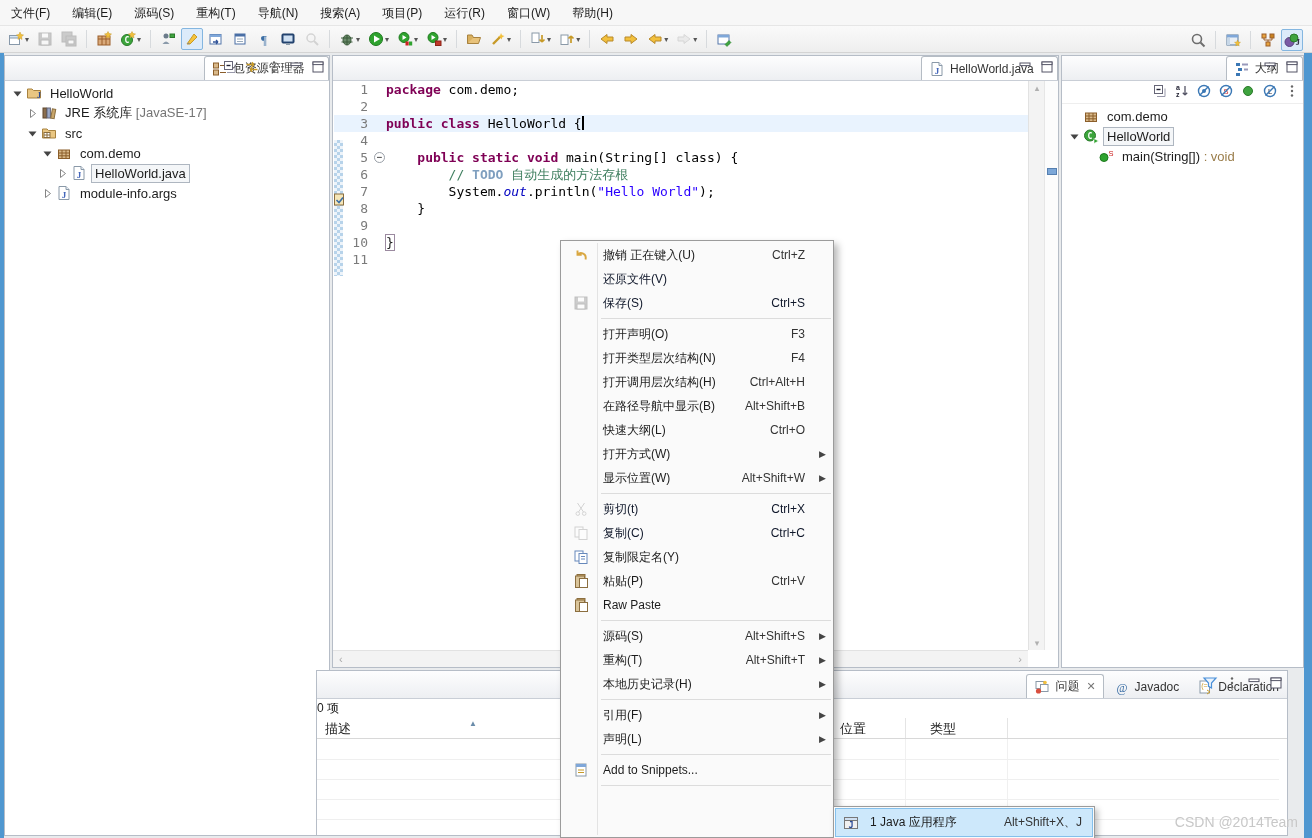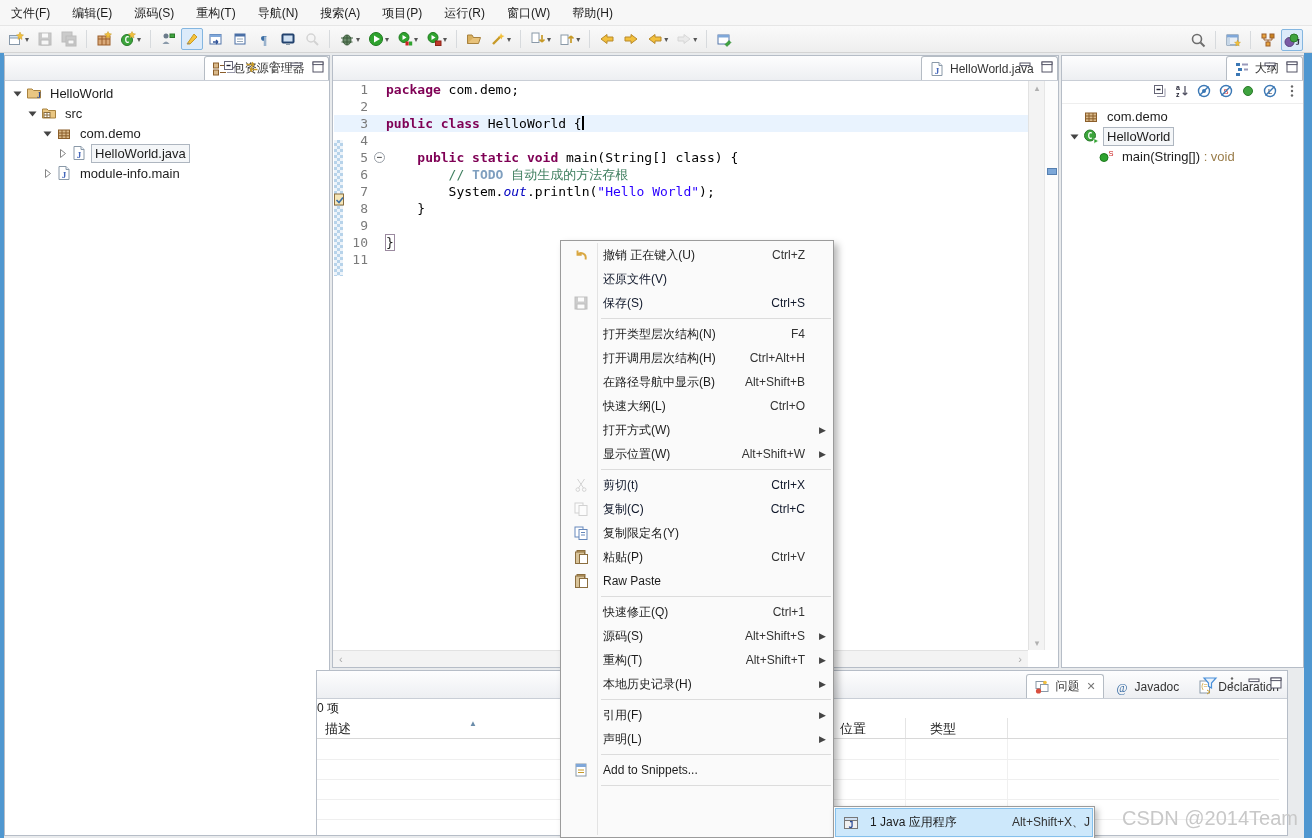--- a/index.html
+++ b/index.html
@@ -78,23 +78,23 @@
   .mi .mlabel{padding-left:4px;}
   .mi .mshort{margin-left:auto;padding-right:14px;color:#333;}
   .mi .msub{width:12px;flex:none;color:#444;font-size:9px;}
   .mi.disabled .mlabel,.mi.disabled .mshort{color:#0f172a;}
   .mi.disabled svg{opacity:.4;filter:grayscale(1);}
   .mi.hl{background:#cde8fb;border-color:#84c0ec;}
   .msep{height:1px;background:#dcdcdc;margin:3px 2px 3px 40px;position:relative;z-index:2;}
   #submenu{position:absolute;left:833px;top:806px;width:260px;height:32px;background:#fafafa;border:1px solid #9b9b9b;z-index:60;overflow:hidden;box-shadow:3px 3px 6px rgba(0,0,0,.25);}
   #submenu .mi{height:27px;margin:1px;}
   #submenu .micon{width:30px;}
-  #submenu .mshort{padding-right:2px;}
+  #submenu .mshort{padding-right:10px;}
   
-  #watermark{position:absolute;right:14px;bottom:8px;color:#c8c8c8;font-size:20px;z-index:40;}
+  #watermark{position:absolute;right:14px;bottom:8px;color:#c8c8c8;font-size:14px;z-index:40;}
   svg{display:block;}
 </style>
 </head>
 <body>
 
 <div id="window">
   <div id="menubar">
       <span class="mitem">文件(F)</span>
       <span class="mitem">编辑(E)</span>
       <span class="mitem">源码(S)</span>
@@ -443,20 +443,27 @@
           </span>
         </div>
     </div>
     <div class="tree" id="pkg-tree">
         <div class="row20" style="padding-left: 6px;"><span class="twist"><svg width="11" height="11" viewBox="0 0 11 11">
               <polygon points="1.5,3.5 9.5,3.5 5.5,8.5" fill="#444"></polygon>
             </svg></span><span class="nicon"><svg width="16" height="16" viewBox="0 0 16 16">
               <path d="M1.5 13 V4 H6 L7.5 5.5 H14.5 V13 Z" fill="#e9c682" stroke="#a8823f"></path>
               <text x="11" y="12.5" font-size="8" fill="#2b4b97" font-weight="bold" font-family="serif">J</text>
             </svg></span><span class="tlabel"><span>HelloWorld</span></span></div>
+        <div class="row20" style="padding-left: 21px;"><span class="twist"><svg width="11" height="11" viewBox="0 0 11 11">
+              <polygon points="3.5,1.5 8.5,5.5 3.5,9.5" fill="#fff" stroke="#848484"></polygon>
+            </svg></span><span class="nicon"><svg width="16" height="16" viewBox="0 0 16 16">
+              <rect x="2" y="3" width="3.4" height="10" fill="#8b6e4e" stroke="#5e452b"></rect>
+              <rect x="6" y="3" width="3.4" height="10" fill="#9aa8c8" stroke="#667"></rect>
+              <rect x="10.5" y="4" width="3.4" height="9.5" fill="#c9a66b" stroke="#8b6e3f" transform="rotate(10 12 9)"></rect>
+            </svg></span><span class="tlabel"><span>JRE 系统库</span><span class="deco"> [JavaSE-17]</span></span></div>
         <div class="row20" style="padding-left: 21px;"><span class="twist"><svg width="11" height="11" viewBox="0 0 11 11">
               <polygon points="1.5,3.5 9.5,3.5 5.5,8.5" fill="#444"></polygon>
             </svg></span><span class="nicon"><svg width="16" height="16" viewBox="0 0 16 16">
               <path d="M1.5 13 V4 H6 L7.5 5.5 H14.5 V13 Z" fill="#e9c682" stroke="#a8823f"></path>
               <rect x="3" y="7.5" width="6" height="5" fill="#fff" stroke="#8b6e3f"></rect>
               <line x1="3" y1="10" x2="9" y2="10" stroke="#8b6e3f"></line>
               <line x1="6" y1="7.5" x2="6" y2="12.5" stroke="#8b6e3f"></line>
             </svg></span><span class="tlabel"><span>src</span></span></div>
         <div class="row20" style="padding-left: 36px;"><span class="twist"><svg width="11" height="11" viewBox="0 0 11 11">
               <polygon points="1.5,3.5 9.5,3.5 5.5,8.5" fill="#444"></polygon>
@@ -473,21 +480,21 @@
               <path d="M3 1.5 H10 L13 4.5 V14.5 H3 Z" fill="#fff" stroke="#8a99a8"></path>
               <path d="M10 1.5 V4.5 H13" fill="#e8eef5" stroke="#8a99a8"></path>
               <text x="8" y="12.5" text-anchor="middle" font-size="9" font-weight="bold" fill="#4466bb" font-family="serif">J</text>
             </svg></span><span class="tlabel sel"><span>HelloWorld.java</span></span></div>
         <div class="row20" style="padding-left: 36px;"><span class="twist"><svg width="11" height="11" viewBox="0 0 11 11">
               <polygon points="3.5,1.5 8.5,5.5 3.5,9.5" fill="#fff" stroke="#848484"></polygon>
             </svg></span><span class="nicon"><svg width="16" height="16" viewBox="0 0 16 16">
               <path d="M3 1.5 H10 L13 4.5 V14.5 H3 Z" fill="#fff" stroke="#8a99a8"></path>
               <path d="M10 1.5 V4.5 H13" fill="#e8eef5" stroke="#8a99a8"></path>
               <text x="8" y="12.5" text-anchor="middle" font-size="9" font-weight="bold" fill="#4466bb" font-family="serif">J</text>
-            </svg></span><span class="tlabel"><span>module-info.main</span></span></div>
+            </svg></span><span class="tlabel"><span>module-info.args</span></span></div>
       </div>
   </div>
 
   <div id="editor" class="panel">
     <div class="tabbar">
       <div class="tab active">
         <span class="ticon" id="edtab-icon">
             <svg width="16" height="16" viewBox="0 0 16 16">
               <path d="M3 1.5 H10 L13 4.5 V14.5 H3 Z" fill="#fff" stroke="#8a99a8"></path>
               <path d="M10 1.5 V4.5 H13" fill="#e8eef5" stroke="#8a99a8"></path>
@@ -783,20 +790,26 @@
             <rect x="4" y="9" width="8" height="5" fill="#fff" stroke="#5a6b7c"></rect>
           </svg>
         </span>
         <span class="mlabel">保存(S)</span>
         <span class="mshort">Ctrl+S</span>
         <span class="msub"></span>
       </div>
       <div class="msep"></div>
       <div class="mi">
         <span class="micon"></span>
+        <span class="mlabel">打开声明(O)</span>
+        <span class="mshort">F3</span>
+        <span class="msub"></span>
+      </div>
+      <div class="mi">
+        <span class="micon"></span>
         <span class="mlabel">打开类型层次结构(N)</span>
         <span class="mshort">F4</span>
         <span class="msub"></span>
       </div>
       <div class="mi">
         <span class="micon"></span>
         <span class="mlabel">打开调用层次结构(H)</span>
         <span class="mshort">Ctrl+Alt+H</span>
         <span class="msub"></span>
       </div>
@@ -882,26 +895,20 @@
             <rect x="6.5" y="5.5" width="8" height="9" fill="#fff" stroke="#8b6e3f"></rect>
           </svg>
         </span>
         <span class="mlabel">Raw Paste</span>
         <span class="mshort"></span>
         <span class="msub"></span>
       </div>
       <div class="msep"></div>
       <div class="mi">
         <span class="micon"></span>
-        <span class="mlabel">快速修正(Q)</span>
-        <span class="mshort">Ctrl+1</span>
-        <span class="msub"></span>
-      </div>
-      <div class="mi">
-        <span class="micon"></span>
         <span class="mlabel">源码(S)</span>
         <span class="mshort">Alt+Shift+S</span>
         <span class="msub">▶</span>
       </div>
       <div class="mi">
         <span class="micon"></span>
         <span class="mlabel">重构(T)</span>
         <span class="mshort">Alt+Shift+T</span>
         <span class="msub">▶</span>
       </div>

